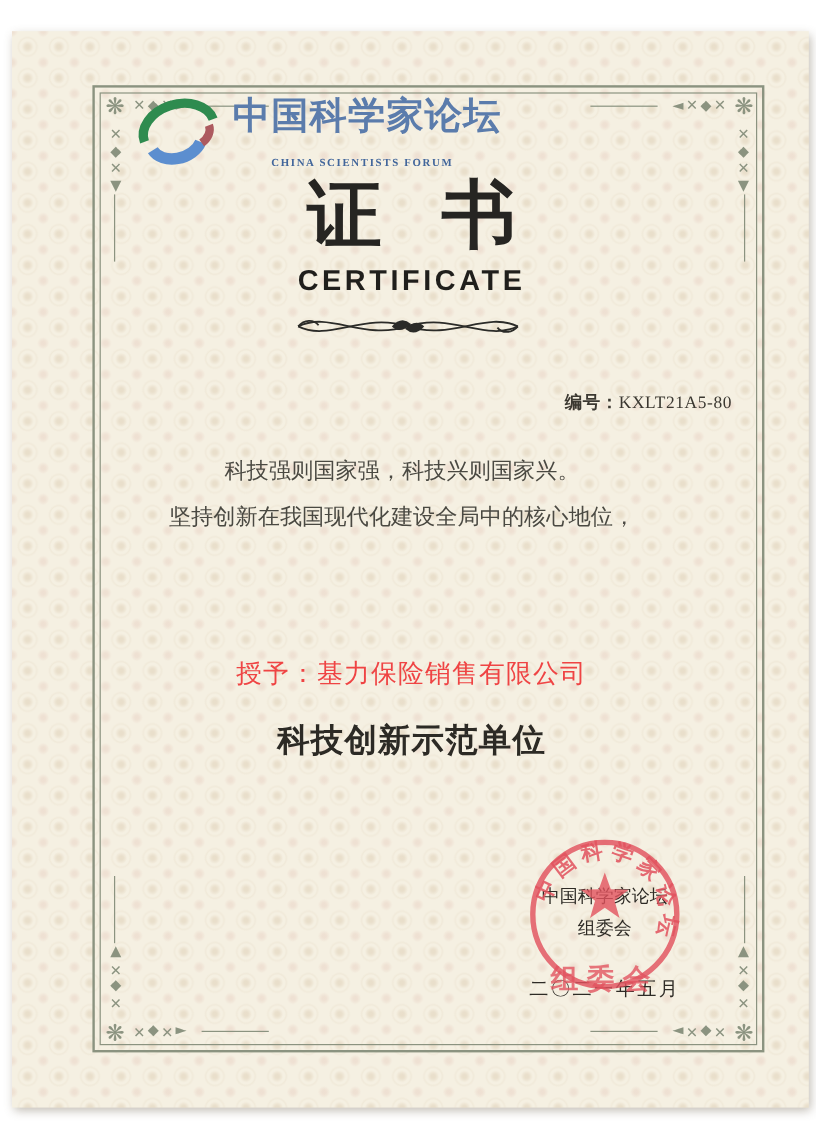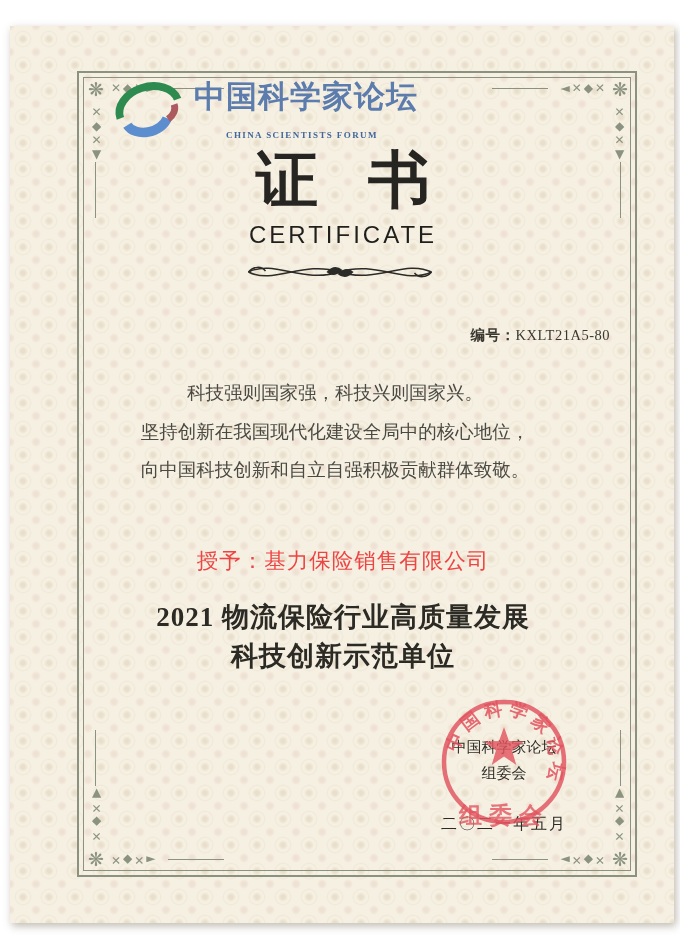--- a/index.html
+++ b/index.html
@@ -37,21 +37,21 @@
   
   .logo{position:absolute;left:110px;top:76px;display:flex;align-items:flex-start;}
   .logo-mark{width:78px;height:62px;flex:0 0 auto;}
   .logo-text{margin-left:6px;}
   .logo-cn{font-family:"Liberation Sans","DejaVu Sans",sans-serif;font-weight:700;font-size:31px;letter-spacing:1px;color:#5b7cac;line-height:1.1;margin-top:4px;}
   .logo-en{font-size:9px;letter-spacing:1.4px;color:#42669b;font-weight:700;margin:16px 0 0 32px;}
   
   .title-cn{position:absolute;left:6px;right:0;top:146px;display:flex;justify-content:center;gap:50px;
     font-weight:900;font-size:62px;color:#262522;line-height:1.1;}
   .title-en{position:absolute;left:6px;right:0;top:221px;text-align:center;
-    font-family:"Liberation Sans","DejaVu Sans",sans-serif;font-weight:400;font-size:24px;letter-spacing:3px;color:#201f1c;}
+    font-family:"Liberation Sans","DejaVu Sans",sans-serif;font-weight:700;font-size:24px;letter-spacing:3px;color:#201f1c;}
   .flourish{position:absolute;left:50%;top:256px;transform:translateX(-50%);width:195px;height:32px;}
   
   .serial{position:absolute;right:70px;top:326px;font-size:14.5px;color:#3b3831;letter-spacing:.5px;}
   .serial .lbl{font-weight:700;}
   
   .quotes{position:absolute;left:6px;right:16px;top:374px;text-align:center;
     font-size:18.5px;line-height:38.5px;color:#4a4942;}
   
   .award{position:absolute;left:6px;right:0;top:546px;text-align:center;font-size:21.5px;letter-spacing:1px;color:#ef4444;}
   .award-title{position:absolute;left:6px;right:0;top:598px;text-align:center;font-weight:700;font-size:27px;line-height:39px;letter-spacing:1px;color:#2c2a25;}
@@ -127,27 +127,25 @@
   </g>
   <path d="M84,16 q8,-9 16,-2 q-9,9 -16,2z" fill="#2b2b28"></path>
   <path d="M111,16 q-8,9 -16,2 q9,-9 16,-2z" fill="#2b2b28"></path>
 </svg>
 
 <div class="serial"><span class="lbl">编号：</span><span>KXLT21A5-80</span></div>
 
 <div class="quotes">
   <div>科技强则国家强，科技兴则国家兴。</div>
   <div>坚持创新在我国现代化建设全局中的核心地位，</div>
-  <div>向中国科技创新和自立自强积极贡献群体致敬。</div>
 </div>
 
 <div class="award"><span>授予：</span><span>基力保险销售有限公司</span></div>
 
 <div class="award-title">
-  <div>2021 物流保险行业高质量发展</div>
   <div>科技创新示范单位</div>
 </div>
 
 <div class="signature">
   <div class="sig1">中国科学家论坛</div>
   <div class="sig2">组委会</div>
   <div class="sigdate">二〇二一年五月</div>
 </div>
 
 <svg class="seal" viewBox="0 0 160 150">

